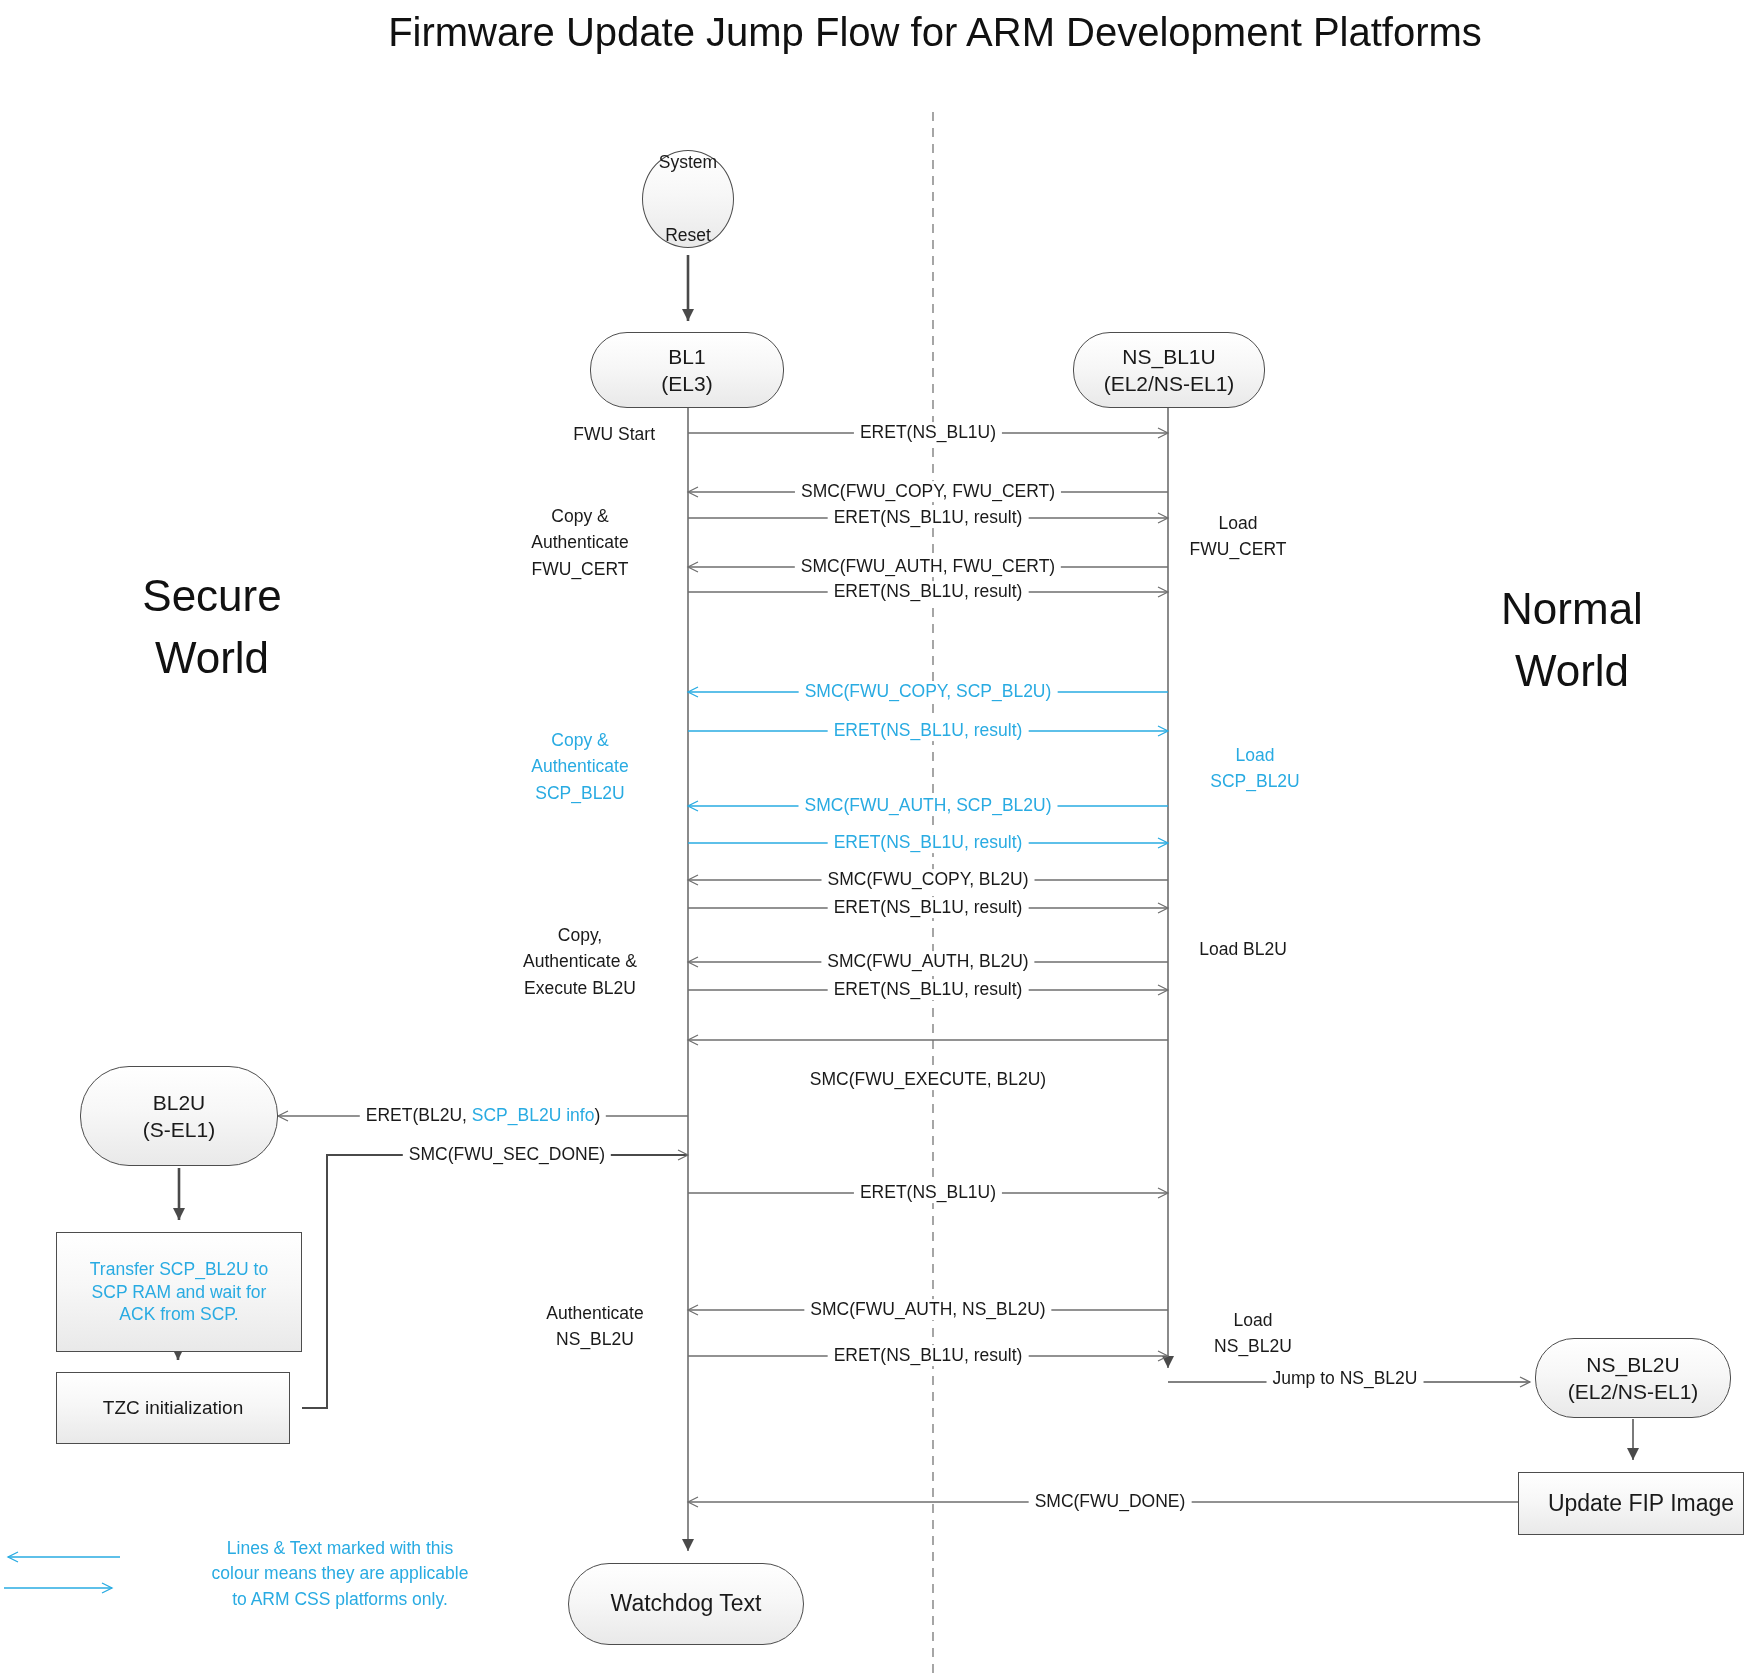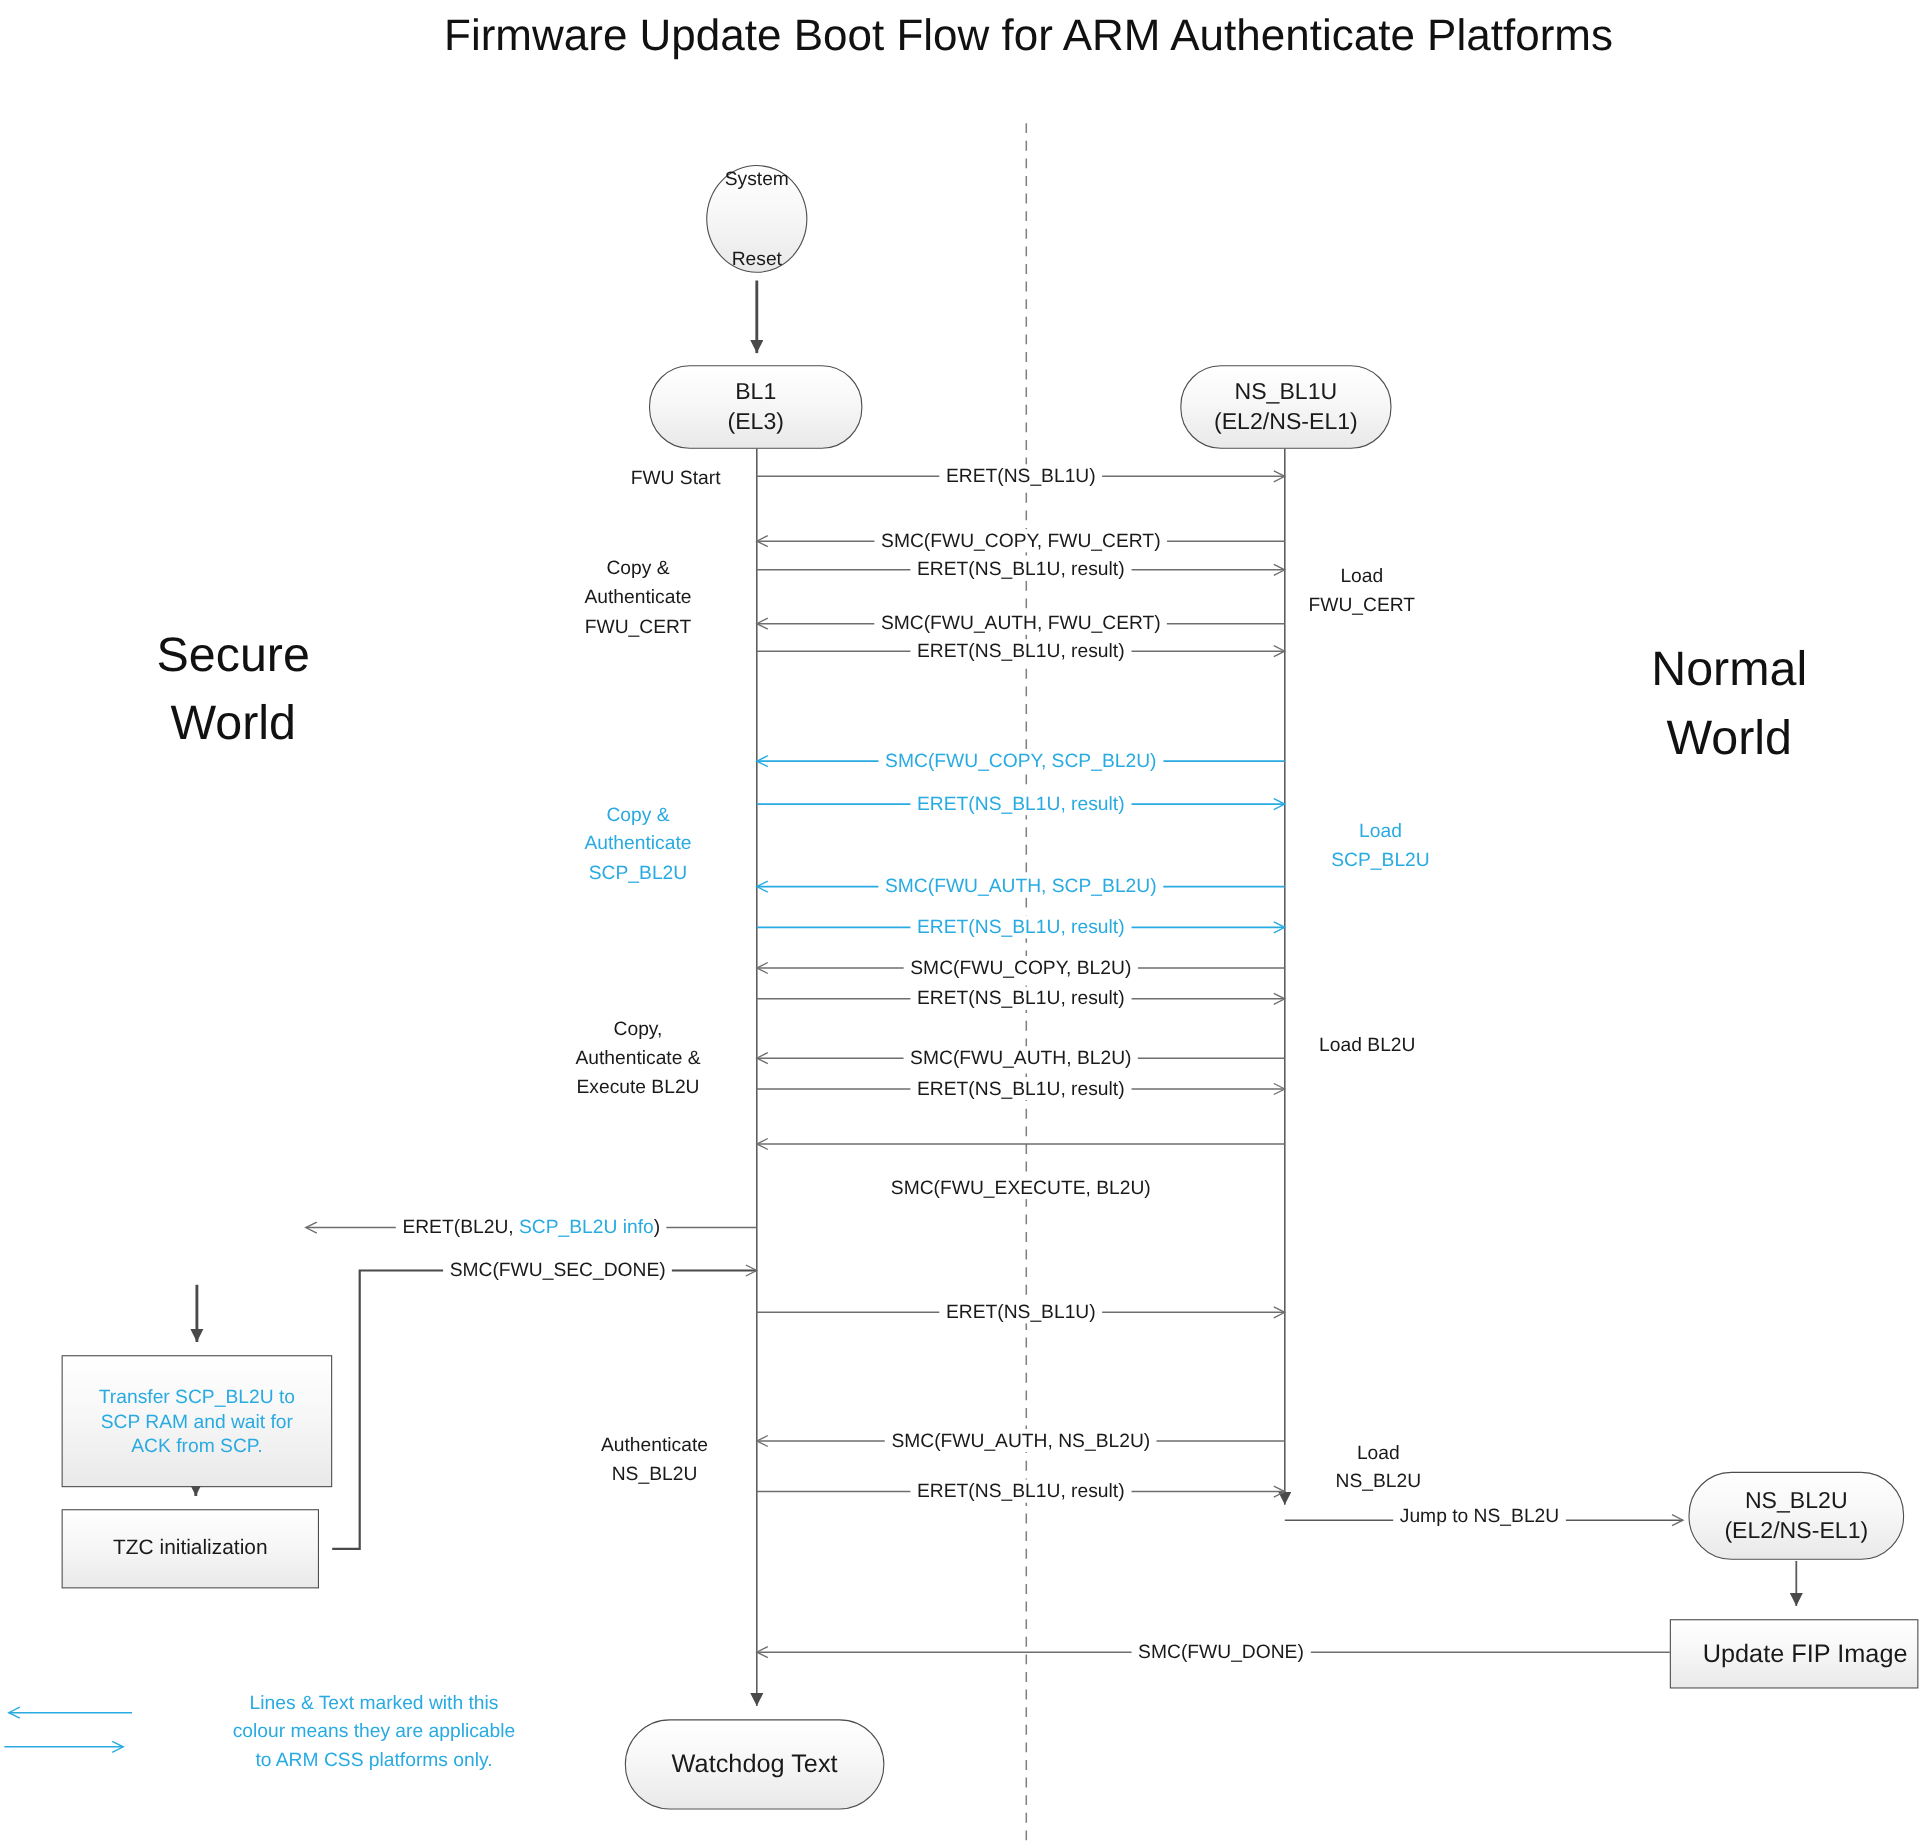--- a/index.html
+++ b/index.html
@@ -73,21 +73,21 @@
     <line x1="688" y1="1356" x2="1168" y2="1356" stroke="#6e6e6e" stroke-width="1.4" marker-end="url(#openDark)"></line>
 
     <line x1="1168" y1="1382" x2="1530" y2="1382" stroke="#595959" stroke-width="1.4" marker-end="url(#openDark)"></line>
 
     <line x1="1518" y1="1502" x2="688" y2="1502" stroke="#6e6e6e" stroke-width="1.4" marker-end="url(#openDark)"></line>
 
     <line x1="120" y1="1557" x2="8" y2="1557" stroke="#29ABE2" stroke-width="1.4" marker-end="url(#openCyan)"></line>
     <line x1="4" y1="1588" x2="112" y2="1588" stroke="#29ABE2" stroke-width="1.4" marker-end="url(#openCyan)"></line>
   </svg>
 
-  <div class="title">Firmware Update Boot Flow for ARM Authenticate Platforms</div>
+  <div class="title">Firmware Update Jump Flow for ARM Development Platforms</div>
 
   <div class="world" style="left:62px;top:565px;width:300px;">Secure
 World</div>
   <div class="world" style="left:1422px;top:578px;width:300px;">Normal
 World</div>
 
   <div class="box" style="left:642px;top:150px;width:92px;height:98px;border-radius:50%;font-size:17.5px;justify-content:space-between;">
     <div>System</div>
     <div>Reset</div>
   </div>
@@ -95,20 +95,24 @@
   <div class="box" style="left:590px;top:332px;width:194px;height:76px;border-radius:37px;font-size:21px;">
     <div>BL1</div>
     <div>(EL3)</div>
   </div>
 
   <div class="box" style="left:1073px;top:332px;width:192px;height:76px;border-radius:37px;font-size:21px;">
     <div>NS_BL1U</div>
     <div>(EL2/NS-EL1)</div>
   </div>
 
+  <div class="box" style="left:80px;top:1066px;width:198px;height:100px;border-radius:49px;font-size:21px;">
+    <div>BL2U</div>
+    <div>(S-EL1)</div>
+  </div>
 
   <div class="box cyan" style="left:56px;top:1232px;width:246px;height:120px;font-size:17.5px;white-space:pre-line;">Transfer SCP_BL2U to
 SCP RAM and wait for
 ACK from SCP.</div>
 
   <div class="box" style="left:56px;top:1372px;width:234px;height:72px;font-size:19px;">TZC initialization</div>
 
   <div class="box" style="left:1535px;top:1338px;width:196px;height:80px;border-radius:39px;font-size:21px;">
     <div>NS_BL2U</div>
     <div>(EL2/NS-EL1)</div>

